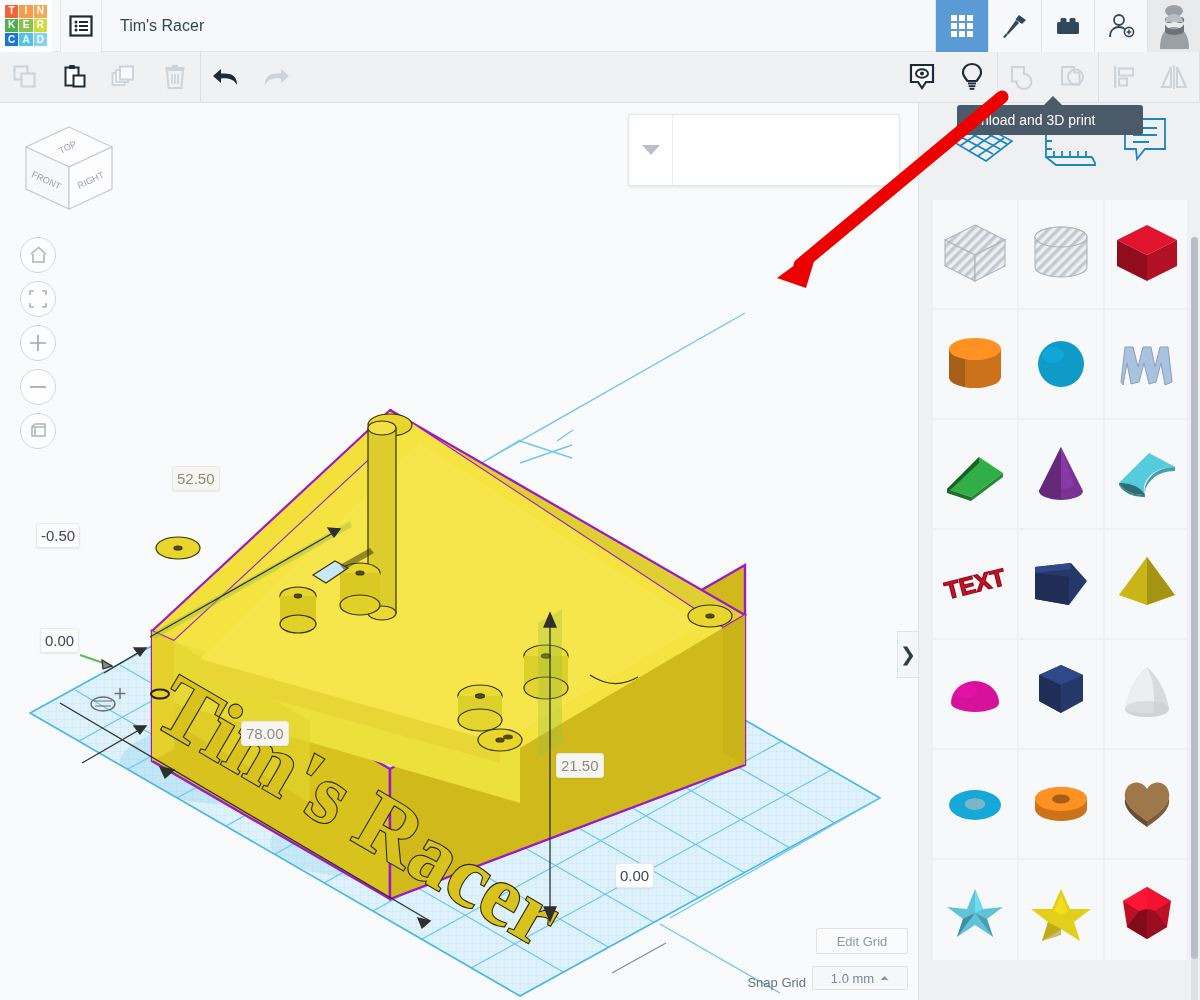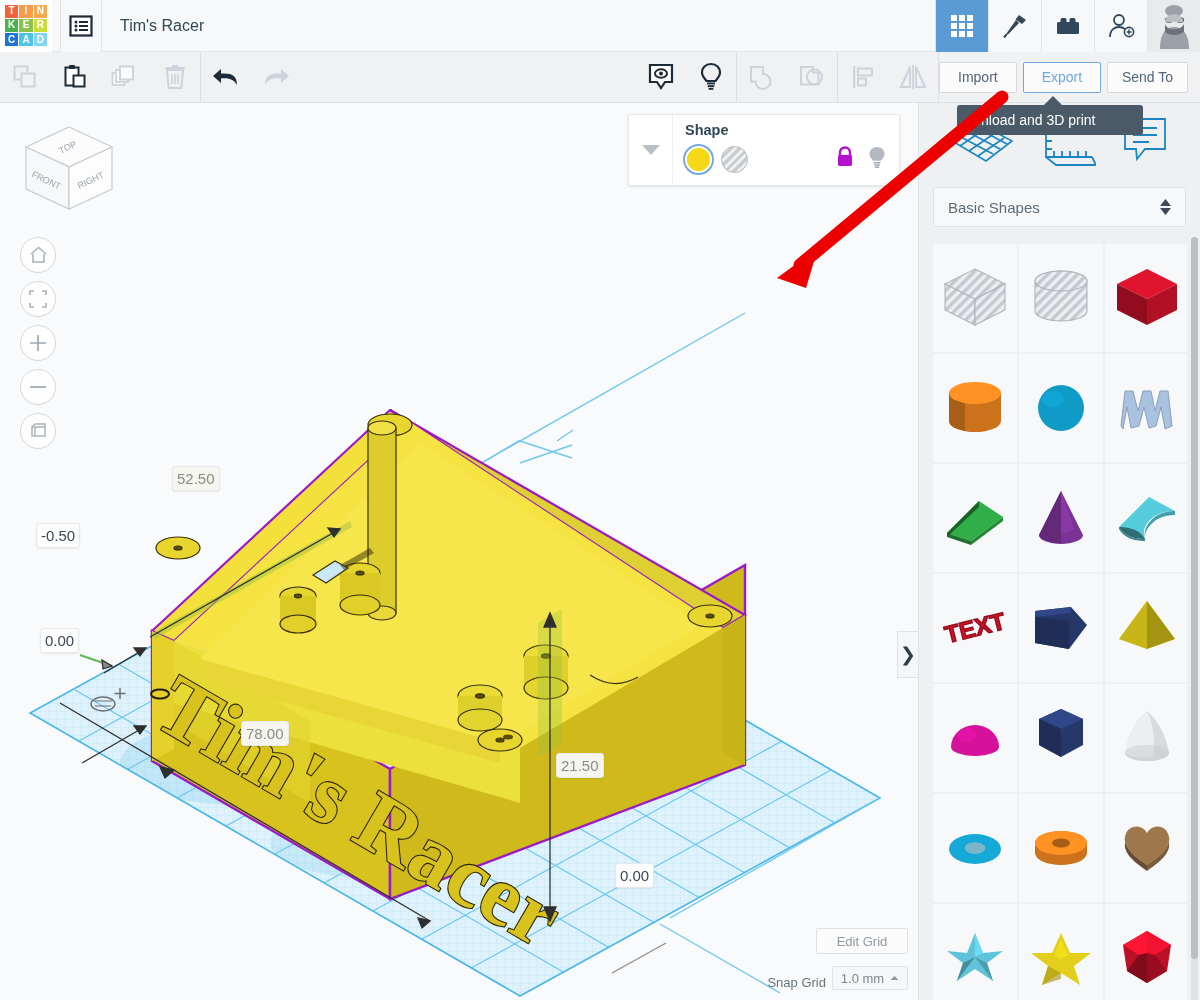--- a/index.html
+++ b/index.html
@@ -95,21 +95,21 @@
     font-size: 19px; color: #2d3c4c; font-family: "Liberation Serif", serif;
   }
   .editgrid {
     position: absolute; right: 10px; bottom: 46px; width: 92px; height: 26px;
     border: 1px solid #dfe2e5; background: #fbfbfc; color: #8d99a5;
     font-size: 13px; display: flex; align-items: center; justify-content: center; border-radius: 2px; text-align: right;
   }
   .snapwrap { position: absolute; right: 10px; bottom: 10px; display: flex; align-items: flex-end; gap: 6px; }
   .snaplabel { font-size: 13px; color: #67737f; }
   .snapsel {
-    width: 76px; height: 24px; border: 1px solid #dfe2e5; background: #f6f7f8;
+    width: 96px; height: 24px; border: 1px solid #dfe2e5; background: #f6f7f8;
     color: #7c8894; font-size: 13px; display: flex; align-items: center;
     justify-content: center; gap: 6px; border-radius: 2px;
   }
 
   
   .shapepanel {
     position: absolute; left: 628px; top: 114px; width: 272px; height: 72px;
     background: #ffffff; border: 1px solid #e4e7ea; border-radius: 3px;
     display: flex; align-items: stretch;
     box-shadow: 0 1px 3px rgba(0,0,0,0.10);
@@ -345,25 +345,20 @@
     </div>
     <div class="tbicon">
       <svg width="30" height="26" viewBox="0 0 30 26">
         <path d="M12 3 L12 23 L3 23 Z" fill="none" stroke="#ccd3da" stroke-width="2"></path>
         <path d="M18 3 L18 23 L27 23 Z" fill="none" stroke="#ccd3da" stroke-width="2"></path>
         <rect x="14.2" y="1" width="1.8" height="24" fill="#ccd3da"></rect>
       </svg>
     </div>
     <div class="tbsep"></div>
 
-    <div class="btnwrap">
-      <div class="tbbtn">Import</div>
-      <div class="tbbtn export">Export</div>
-      <div class="tbbtn">Send To</div>
-    </div>
   </div>
 
   <div class="canvas">
 
     <svg width="918" height="897" viewBox="0 0 918 897" style="position:absolute;left:0;top:0;">
 
       <defs>
         <pattern id="grid-fine" width="8" height="8" patternUnits="userSpaceOnUse">
           <path d="M0 0 H8 M0 0 V8" stroke="#9fd7f0" stroke-width="0.5" opacity="0.8"></path>
         </pattern>
@@ -581,43 +576,20 @@
         </svg>
       </div>
     </div>
   </div>
 
   <div class="shapepanel">
     <div class="sp-collapse">
       <svg width="20" height="12" viewBox="0 0 20 12">
         <polygon points="1,1 19,1 10,11" fill="#b9c0c7"></polygon>
       </svg>
-    </div>
-    <div class="sp-body">
-      <div class="sp-title">Shape</div>
-      <div class="sp-row">
-        <div class="swatch solid"></div>
-        <div class="swatch hole"></div>
-        <div class="sp-right">
-          <span>
-            <svg width="20" height="22" viewBox="0 0 20 22">
-              <path d="M5 9 V6.5 a5 5 0 0 1 10 0 V9" fill="none" stroke="#b510cf" stroke-width="2.4"></path>
-              <rect x="3" y="9" width="14" height="11" rx="1.4" fill="#b510cf"></rect>
-            </svg>
-          </span>
-          <span>
-            <svg width="20" height="24" viewBox="0 0 20 24">
-              <path d="M10 2 C5.6 2 2.5 5.2 2.5 9 C2.5 12 4.6 13.8 6.2 15.8 L13.8 15.8 C15.4 13.8 17.5 12 17.5 9 C17.5 5.2 14.4 2 10 2 Z" fill="#b3b9bf"></path>
-              <rect x="6.6" y="17" width="6.8" height="1.6" fill="#a7aeb5"></rect>
-              <rect x="7.2" y="19.2" width="5.6" height="1.6" fill="#a7aeb5"></rect>
-              <rect x="7.9" y="21.4" width="4.2" height="1.6" fill="#a7aeb5"></rect>
-            </svg>
-          </span>
-        </div>
-      </div>
     </div>
   </div>
 
   <div class="rightpanel">
     <div class="rp-icons">
       <span>
         <svg width="68" height="52" viewBox="0 0 68 52">
           <g stroke="#1a86c2" stroke-width="1.6" fill="none">
             <polygon points="4,26 30,8 64,26 38,46"></polygon>
             <path d="M11,21 L45,39 M18,16 L52,34 M25,11 L59,29"></path>
@@ -638,31 +610,20 @@
       <span>
         <svg width="52" height="52" viewBox="0 0 52 52">
           <g stroke="#1a86c2" stroke-width="1.8" fill="none">
             <path d="M6 4 h40 v30 h-20 l-8 10 l-1 -10 h-11 Z"></path>
             <path d="M14 13 h24 M14 20 h24 M14 27 h16"></path>
           </g>
         </svg>
       </span>
     </div>
 
-    <div class="rp-select">
-      <span class="lbl">Basic Shapes</span>
-      <span class="rp-spin">
-        <svg width="11" height="7" viewBox="0 0 11 7">
-            <polygon points="5.5,0 11,7 0,7" fill="#3c4858"></polygon>
-          </svg>
-        <svg width="11" height="7" viewBox="0 0 11 7">
-            <polygon points="5.5,7 0,0 11,0" fill="#3c4858"></polygon>
-          </svg>
-      </span>
-    </div>
 
     <div class="shapegrid" id="shape-grid">
         <div class="shapecell" title="Box (Hole)">
           <svg width="84" height="74" viewBox="0 0 84 74">
             <defs>
               <pattern id="h0" width="7" height="7" patternUnits="userSpaceOnUse" patternTransform="rotate(45)">
                 <rect width="7" height="7" fill="#eceff1"></rect>
                 <rect width="3.4" height="7" fill="#c3c9ce"></rect>
               </pattern>
             </defs>

